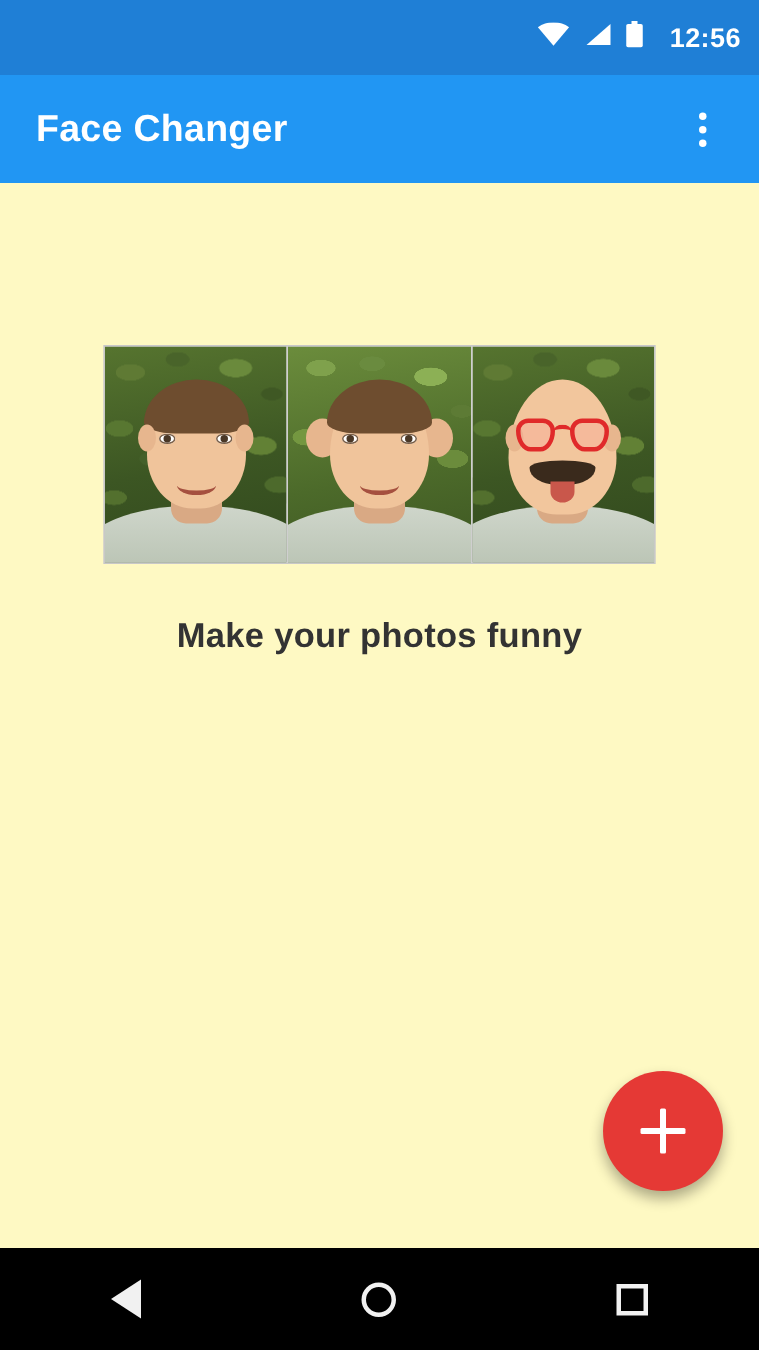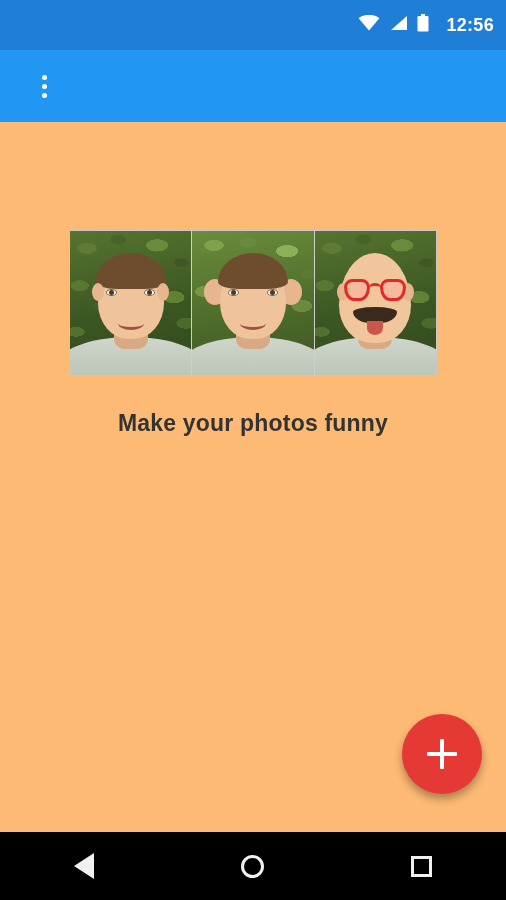--- a/index.html
+++ b/index.html
@@ -82,21 +82,21 @@
     width: 5px;
     height: 5px;
     border-radius: 50%;
     background: #ffffff;
   }
 
   
   .content {
     flex: 1 1 auto;
     position: relative;
-    background: #fdba74;
+    background: #fef9c3;
     padding-left: 39px;
   }
   .hero {
     position: absolute;
     top: 108px;
     left: 0;
     right: 0;
     display: flex;
     flex-direction: column;
     align-items: center;
@@ -384,20 +384,21 @@
         <svg width="12" height="18" viewBox="0 0 12 18">
           <rect x="4" y="0" width="4" height="2" fill="#ffffff"></rect>
           <rect x="0.5" y="2" width="11" height="15.5" rx="1.2" fill="#ffffff"></rect>
         </svg>
       </span>
       <span class="status-clock">12:56</span>
     </div>
   </div>
 
   <div class="app-bar">
+    <div class="app-title">Face Changer</div>
     <div class="overflow-menu">
       <span></span>
       <span></span>
       <span></span>
     </div>
   </div>
 
   <div class="content">
 
     <div class="hero">

